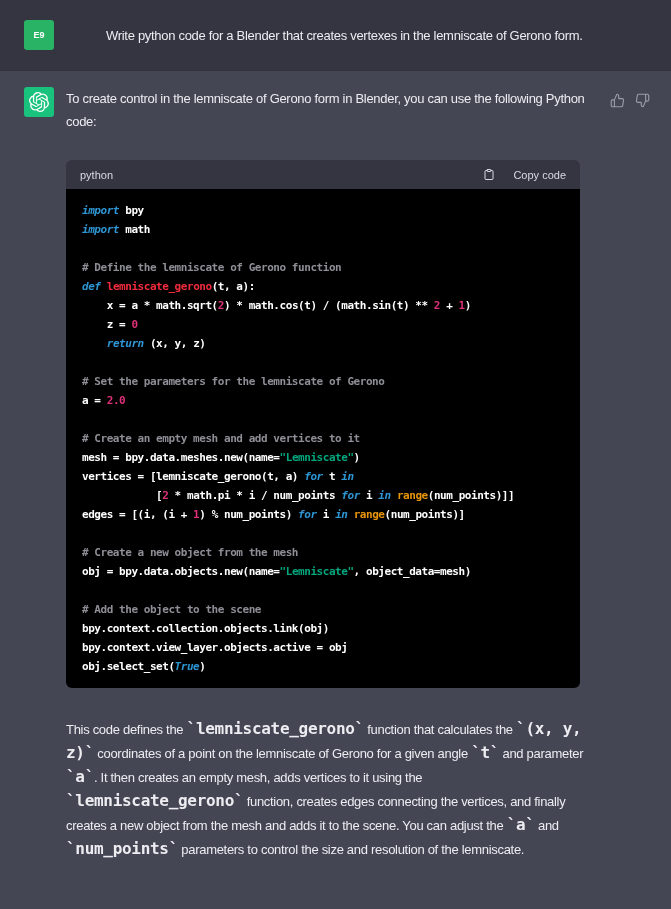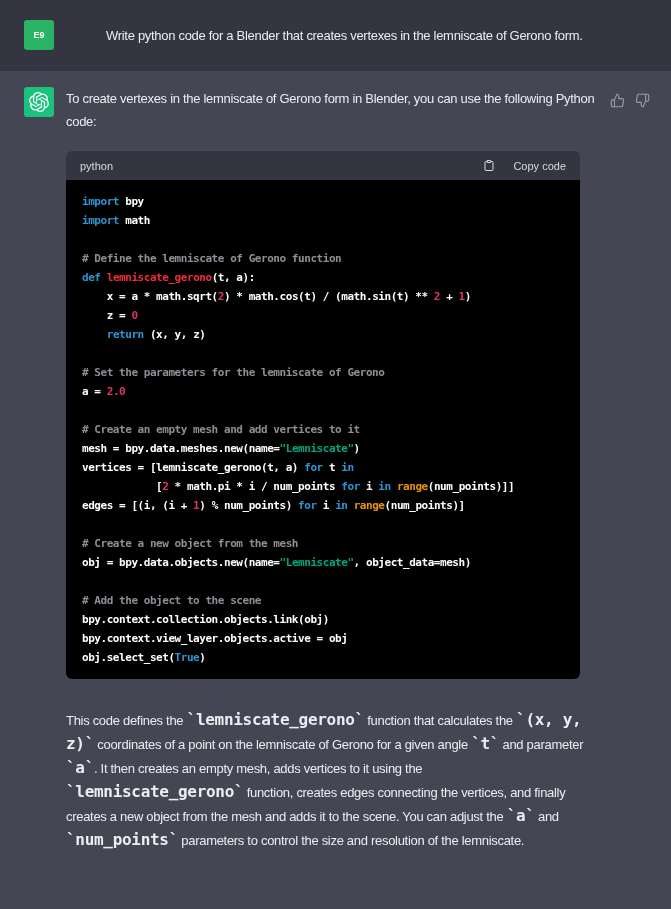--- a/index.html
+++ b/index.html
@@ -35,21 +35,21 @@
     color:#ececf1;
   }
   .user-text { padding-top:4px;margin-left:40px; }
   .actions { margin-left:10px; display:flex; gap:10px; padding-top:6px; }
   .action-btn { background:none; border:none; cursor:pointer; padding:0; line-height:0; }
   .action-btn svg { stroke:#9b9ca8; }
 
   
   .code-block {
     width:514px;
-    margin-top:18px;
+    margin-top:27px;
     border-radius:6px;
     overflow:hidden;
   }
   .code-header {
     background:#343541;
     height:29px;
     display:flex; align-items:center; justify-content:space-between;
     padding:0 14px;
     font-size:11px;
     color:#d9d9e3;
@@ -68,21 +68,21 @@
   .code-body code {
     display:block;
     font-family:"DejaVu Sans Mono", monospace;
     font-size:11px; font-weight:600;
     letter-spacing:-0.45px;
     line-height:19px;
     color:#ffffff;
   }
   .cl { white-space:pre; min-height:19px; }
   .tok-pln { color:#ffffff; }
-  .tok-kw  { color:#2e95d3; }
+  .tok-kw  { color:#2e95d3;font-style:italic; }
   .tok-num { color:#df3079; }
   .tok-str { color:#00a67d; }
   .tok-fn  { color:#f22c3d; }
   .tok-bi  { color:#e9950c; }
   .tok-com { color:#8e8e97; }
 
   .explanation { margin-top:29px; }
   .inline-code {
     font-family:"DejaVu Sans Mono", monospace;
     font-weight:bold;
@@ -106,21 +106,21 @@
 <div class="row row-assistant">
   <div class="avatar avatar-assistant">
     <span style="line-height:0;">
       <svg width="20" height="20" viewBox="0 0 24 24" fill="#ffffff">
           <path d="M22.2819 9.8211a5.9847 5.9847 0 0 0-.5157-4.9108 6.0462 6.0462 0 0 0-6.5098-2.9A6.0651 6.0651 0 0 0 4.9807 4.1818a5.9847 5.9847 0 0 0-3.9977 2.9 6.0462 6.0462 0 0 0 .7427 7.0966 5.98 5.98 0 0 0 .511 4.9107 6.051 6.051 0 0 0 6.5146 2.9001A5.9847 5.9847 0 0 0 13.2599 24a6.0557 6.0557 0 0 0 5.7718-4.2058 5.9894 5.9894 0 0 0 3.9977-2.9001 6.0557 6.0557 0 0 0-.7475-7.073zM13.2599 22.4301a4.4755 4.4755 0 0 1-2.8764-1.0408l.1419-.0804 4.7783-2.7582a.7948.7948 0 0 0 .3927-.6813v-6.7369l2.02 1.1686a.071.071 0 0 1 .038.052v5.5826a4.504 4.504 0 0 1-4.4945 4.4944zm-9.6607-4.1254a4.4708 4.4708 0 0 1-.5346-3.0137l.142.0852 4.783 2.7582a.7712.7712 0 0 0 .7806 0l5.8428-3.3685v2.3324a.0804.0804 0 0 1-.0332.0615L9.74 19.9502a4.4992 4.4992 0 0 1-6.1408-1.6464zM2.3408 7.8956a4.485 4.485 0 0 1 2.3655-1.9728V11.6a.7664.7664 0 0 0 .3879.6765l5.8144 3.3543-2.0201 1.1685a.0757.0757 0 0 1-.071 0l-4.8303-2.7865A4.504 4.504 0 0 1 2.3408 7.8956zm16.5963 3.8558L13.1038 8.364 15.1192 7.2a.0757.0757 0 0 1 .071 0l4.8303 2.7913a4.4944 4.4944 0 0 1-.6765 8.1042v-5.6772a.79.79 0 0 0-.407-.667zm2.0107-3.0231l-.142-.0852-4.7735-2.7818a.7759.7759 0 0 0-.7854 0L9.409 9.2297V6.8974a.0662.0662 0 0 1 .0284-.0615l4.8303-2.7866a4.4992 4.4992 0 0 1 6.6802 4.66zM8.3065 12.863l-2.02-1.1638a.0804.0804 0 0 1-.038-.0567V6.0742a4.4992 4.4992 0 0 1 7.3757-3.4537l-.142.0805L8.704 5.459a.7948.7948 0 0 0-.3927.6813zm1.0976-2.3654l2.602-1.4998 2.6069 1.4998v2.9994l-2.5974 1.4997-2.6067-1.4997z"></path>
         </svg>
     </span>
   </div>
 
   <div class="content">
-    <div class="prose">To create vertexes in the lemniscate of Gerono form in Blender, you can use the following Python code:</div>
+    <div class="prose">To create control in the lemniscate of Gerono form in Blender, you can use the following Python code:</div>
 
     <div class="code-block">
       <div class="code-header">
         <span>python</span>
         <button class="copy-btn">
           <span style="line-height:0;">
             <svg width="12" height="13" viewBox="0 0 24 24" fill="none" stroke-width="2" stroke-linecap="round" stroke-linejoin="round">
                 <path d="M16 4h2a2 2 0 0 1 2 2v14a2 2 0 0 1-2 2H6a2 2 0 0 1-2-2V6a2 2 0 0 1 2-2h2"></path>
                 <rect x="8" y="2" width="8" height="4" rx="1" ry="1"></rect>
               </svg>

